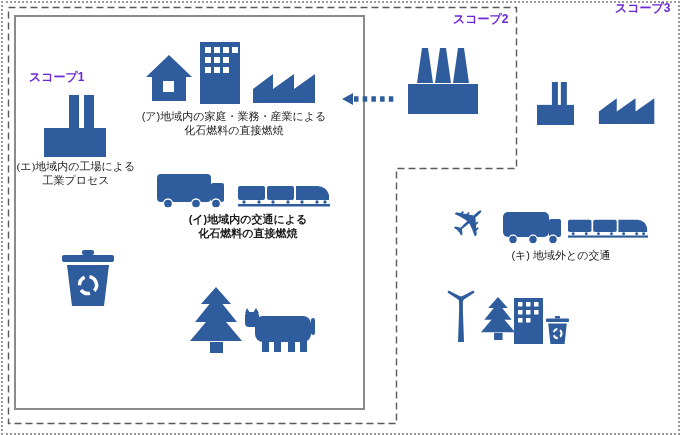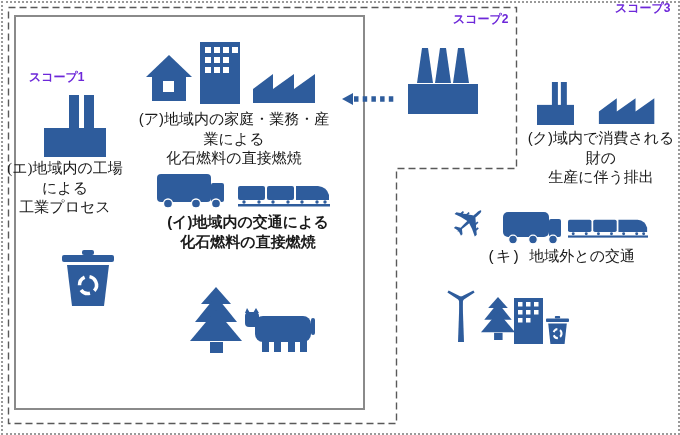--- a/index.html
+++ b/index.html
@@ -7,29 +7,29 @@
     position:relative;width:680px;height:435px;background:#fff;overflow:hidden;
     font-family:"Liberation Sans","DejaVu Sans",sans-serif;color:#1a1a1a;
   }
   .outer-dotted{position:absolute;left:1px;top:1px;width:675px;height:430px;border:2px dotted #9a9a9a;z-index:0;}
   .boundary-svg{position:absolute;left:0;top:0;width:680px;height:435px;z-index:1;}
   .scope1-box{position:absolute;left:14px;top:15px;width:347px;height:391px;border:2px solid #8a8a8a;background:transparent;z-index:2;}
   .scope-title{position:absolute;font-size:12px;font-weight:bold;color:#6d28d9;z-index:5;white-space:nowrap;}
   .title-s1{left:29px;top:24px;margin-top:45px;}
   .title-s2{left:453px;top:11px;}
   .title-s3{left:615px;top:0;}
-  .caption{position:absolute;font-size:15px;line-height:1.3;text-align:center;white-space:pre-line;z-index:5;color:#1a1a1a;}
+  .caption{position:absolute;font-size:11px;line-height:1.3;text-align:center;white-space:pre-line;z-index:5;color:#1a1a1a;}
   .cap-a{left:138px;top:109px;width:192px;}
-  .cap-e{left:4px;top:159px;width:122px;font-family:Liberation Serif, serif;}
+  .cap-e{left:15px;top:159px;width:122px;font-family:Liberation Serif, serif;}
   .cap-i{left:155px;top:212px;width:186px;font-weight:bold;}
   .cap-o{left:25px;top:308px;width:132px;}
   .cap-ka{left:160px;top:355px;width:188px;}
   .cap-u{left:352px;top:124px;width:182px;}
   .cap-ku{left:523px;top:128px;width:156px;}
-  .cap-ki{left:470px;top:248px;width:182px;font-family:Liberation Mono, monospace;}
+  .cap-ki{left:470px;top:248px;width:182px;}
   .cap-ke{left:420px;top:345px;width:248px;}
   .icon{position:absolute;z-index:4;}
   .plane{position:absolute;left:444px;top:196px;width:52px;height:52px;z-index:4;
          font-size:44px;line-height:52px;text-align:center;color:#2e5c9c;
          transform:rotate(-42deg);font-family:"DejaVu Sans",sans-serif;}
 </style>
 </head>
 <body>
 
 <div class="canvas">
@@ -202,17 +202,15 @@
     <polygon points="5,15 47,15 42,56 10,56" fill="#2e5c9c"></polygon>
     <circle cx="26" cy="35" r="9" fill="none" stroke="#fff" stroke-width="4.5" stroke-dasharray="11 6" transform="rotate(-25 26 35)"></circle>
   </svg>
 
   <div class="caption cap-a">(ア)地域内の家庭・業務・産業による
 化石燃料の直接燃焼</div>
   <div class="caption cap-e">(エ)地域内の工場による
 工業プロセス</div>
   <div class="caption cap-i">(イ)地域内の交通による
 化石燃料の直接燃焼</div>
-  <div class="caption cap-ku">(ク)域内で消費される財の
-生産に伴う排出</div>
   <div class="caption cap-ki">(キ) 地域外との交通</div>
 
 </div>
 
 </body></html>

